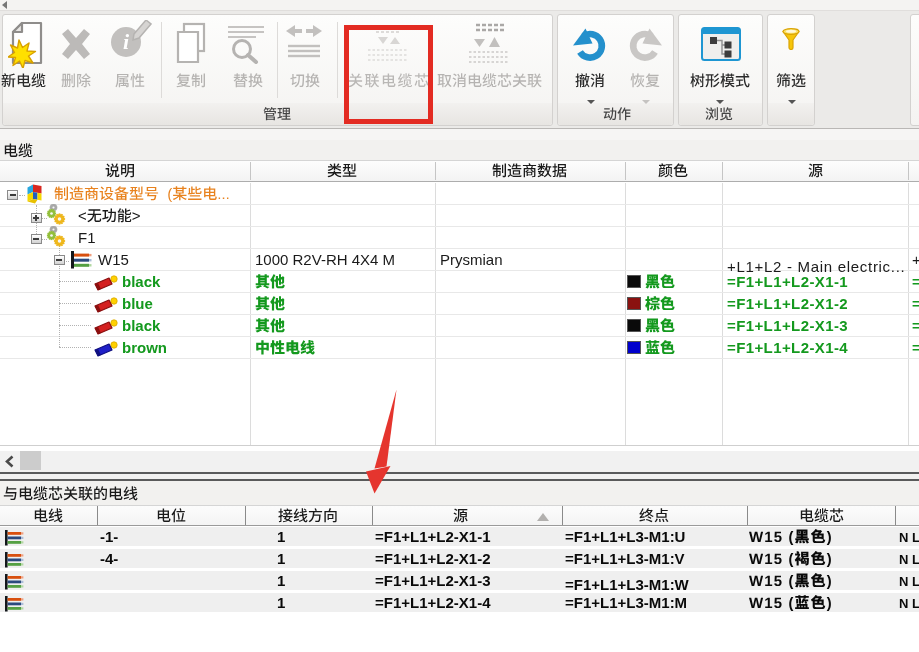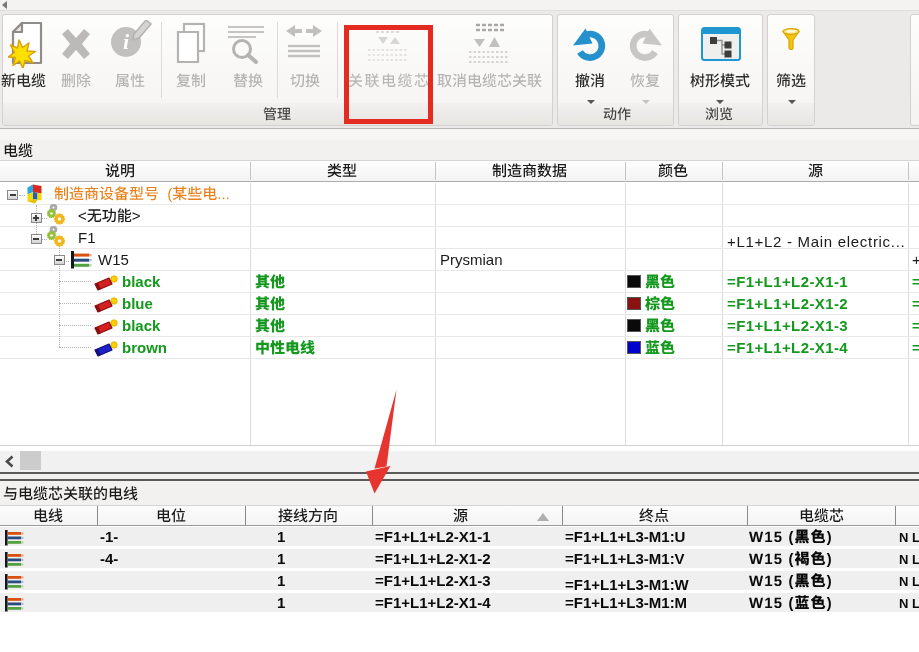--- a/index.html
+++ b/index.html
@@ -348,22 +348,23 @@
 <svg class="a" style="left:71px;top:251px" width="21" height="18" viewBox="0 0 21 18">
 <rect x="0" y="0" width="3" height="17.5" fill="#14181c"></rect>
 <rect x="3" y="2.6" width="15" height="3" fill="#d8500f"></rect>
       <rect x="18" y="2.9" width="2.5" height="2.4" fill="#f0a080"></rect>
 <rect x="3" y="7.7" width="15" height="3" fill="#2b4a7e"></rect>
       <rect x="18" y="8" width="2.5" height="2.4" fill="#aabcd8"></rect>
 <rect x="3" y="12.8" width="15" height="3" fill="#55a043"></rect>
       <rect x="18" y="13.1" width="2.5" height="2.4" fill="#b0d8a0"></rect>
 </svg>
 <div class="a" style="left:98px;top:250.6px;font-size:15px;line-height:18px;color:#1a1a1a;white-space:pre">W15</div>
+<div class="a" style="left:255px;top:250.6px;font-size:15px;line-height:18px;color:#1a1a1a;white-space:pre">1000 R2V-RH 4X4 M</div>
 <div class="a" style="left:440px;top:250.6px;font-size:15px;line-height:18px;color:#1a1a1a;white-space:pre">Prysmian</div>
-<div class="a" style="left:727px;top:233px;font-size:15px;line-height:18px;color:#1a1a1a;letter-spacing:0.7px;white-space:pre">+L1+L2 - Main electric...</div>
+<div class="a" style="left:727px;top:258px;font-size:15px;line-height:18px;color:#1a1a1a;letter-spacing:0.7px;white-space:pre">+L1+L2 - Main electric...</div>
 <div class="a" style="left:912px;top:250.6px;font-size:15px;line-height:18px;color:#1a1a1a;white-space:pre">+L1</div>
 <svg class="a" style="left:93px;top:274px" width="26" height="18" viewBox="0 0 26 18">
 <circle cx="21" cy="5" r="3.2" fill="#ffd000" stroke="#d8a800" stroke-width="0.8"></circle>
 <path d="M2 10 L16 4 L19 10 L5 16 Z" fill="#d42020" stroke="#8a0f0f" stroke-width="1.2" stroke-linejoin="round"></path>
 <path d="M2 10 L5 9 L8 15 L5 16 Z" fill="#8a0f0f"></path>
 </svg>
 <div class="a" style="left:122px;top:272.6px;font-size:15px;line-height:18px;color:#14991e;font-weight:bold;white-space:pre">black</div>
 <div class="a" style="left:255px;top:272.8px">
       <svg style="display:block" width="30.0" height="18.3" viewBox="0 -14.0 30.0 18.3" fill="#14991e" xmlns="http://www.w3.org/2000/svg">
         <path d="M0.7 -3.8H14.3V-1.8H0.7ZM1.2 -11.5H13.9V-9.5H1.2ZM4.5 -8.9H10.4V-7.1H4.5ZM4.5 -6.4H10.4V-4.6H4.5ZM3.1 -12.8H5.3V-2.7H3.1ZM9.6 -12.8H11.8V-2.7H9.6ZM8.1 -0.5 9.6 -1.9Q10.5 -1.6 11.4 -1.3Q12.2 -0.9 13.0 -0.6Q13.8 -0.3 14.4 0.0L12.3 1.4Q11.8 1.1 11.1 0.8Q10.4 0.4 9.7 0.1Q8.9 -0.3 8.1 -0.5ZM5.1 -2.1 6.9 -0.6Q6.2 -0.2 5.3 0.1Q4.5 0.5 3.6 0.9Q2.7 1.2 1.9 1.4Q1.7 1.1 1.3 0.6Q0.8 0.1 0.5 -0.2Q1.3 -0.4 2.1 -0.7Q3.0 -1.0 3.8 -1.4Q4.6 -1.7 5.1 -2.1Z M24.0 -12.7H26.0V-2.3H24.0ZM19.0 -7.0 27.9 -10.5 28.7 -8.6 19.9 -5.1ZM20.8 -11.0H23.0V-1.8Q23.0 -1.3 23.0 -1.1Q23.1 -0.9 23.3 -0.8Q23.6 -0.8 24.0 -0.8Q24.2 -0.8 24.4 -0.8Q24.7 -0.8 25.0 -0.8Q25.3 -0.8 25.6 -0.8Q26.0 -0.8 26.2 -0.8Q26.5 -0.8 26.6 -0.8Q27.0 -0.8 27.3 -0.9Q27.5 -1.1 27.6 -1.5Q27.7 -1.9 27.8 -2.8Q28.1 -2.5 28.7 -2.3Q29.3 -2.0 29.7 -1.9Q29.6 -0.8 29.3 -0.1Q29.0 0.6 28.4 0.9Q27.8 1.2 26.8 1.2Q26.7 1.2 26.3 1.2Q26.0 1.2 25.7 1.2Q25.3 1.2 24.9 1.2Q24.6 1.2 24.3 1.2Q24.0 1.2 23.8 1.2Q22.6 1.2 22.0 0.9Q21.3 0.7 21.1 0.0Q20.8 -0.6 20.8 -1.8ZM27.1 -10.2H27.0L27.4 -10.4L27.8 -10.7L29.2 -10.1L29.2 -9.8Q29.2 -8.5 29.1 -7.5Q29.1 -6.6 29.1 -5.9Q29.1 -5.3 29.1 -4.9Q29.0 -4.3 28.8 -4.0Q28.6 -3.6 28.2 -3.4Q27.9 -3.2 27.4 -3.2Q26.9 -3.1 26.4 -3.1Q26.4 -3.6 26.3 -4.2Q26.2 -4.8 26.0 -5.1Q26.2 -5.1 26.4 -5.1Q26.7 -5.1 26.8 -5.1Q26.9 -5.1 27.0 -5.2Q27.1 -5.2 27.1 -5.4Q27.1 -5.5 27.1 -6.0Q27.1 -6.5 27.1 -7.5Q27.1 -8.5 27.1 -10.2ZM18.4 -12.8 20.4 -12.1Q20.0 -10.9 19.3 -9.6Q18.6 -8.3 17.9 -7.1Q17.1 -5.9 16.3 -5.1Q16.2 -5.3 16.0 -5.8Q15.8 -6.2 15.6 -6.6Q15.3 -7.0 15.2 -7.3Q15.8 -8.0 16.4 -8.8Q17.0 -9.7 17.5 -10.7Q18.1 -11.7 18.4 -12.8ZM16.9 -8.5 19.1 -10.6V-10.6V1.4H16.9Z"></path>

